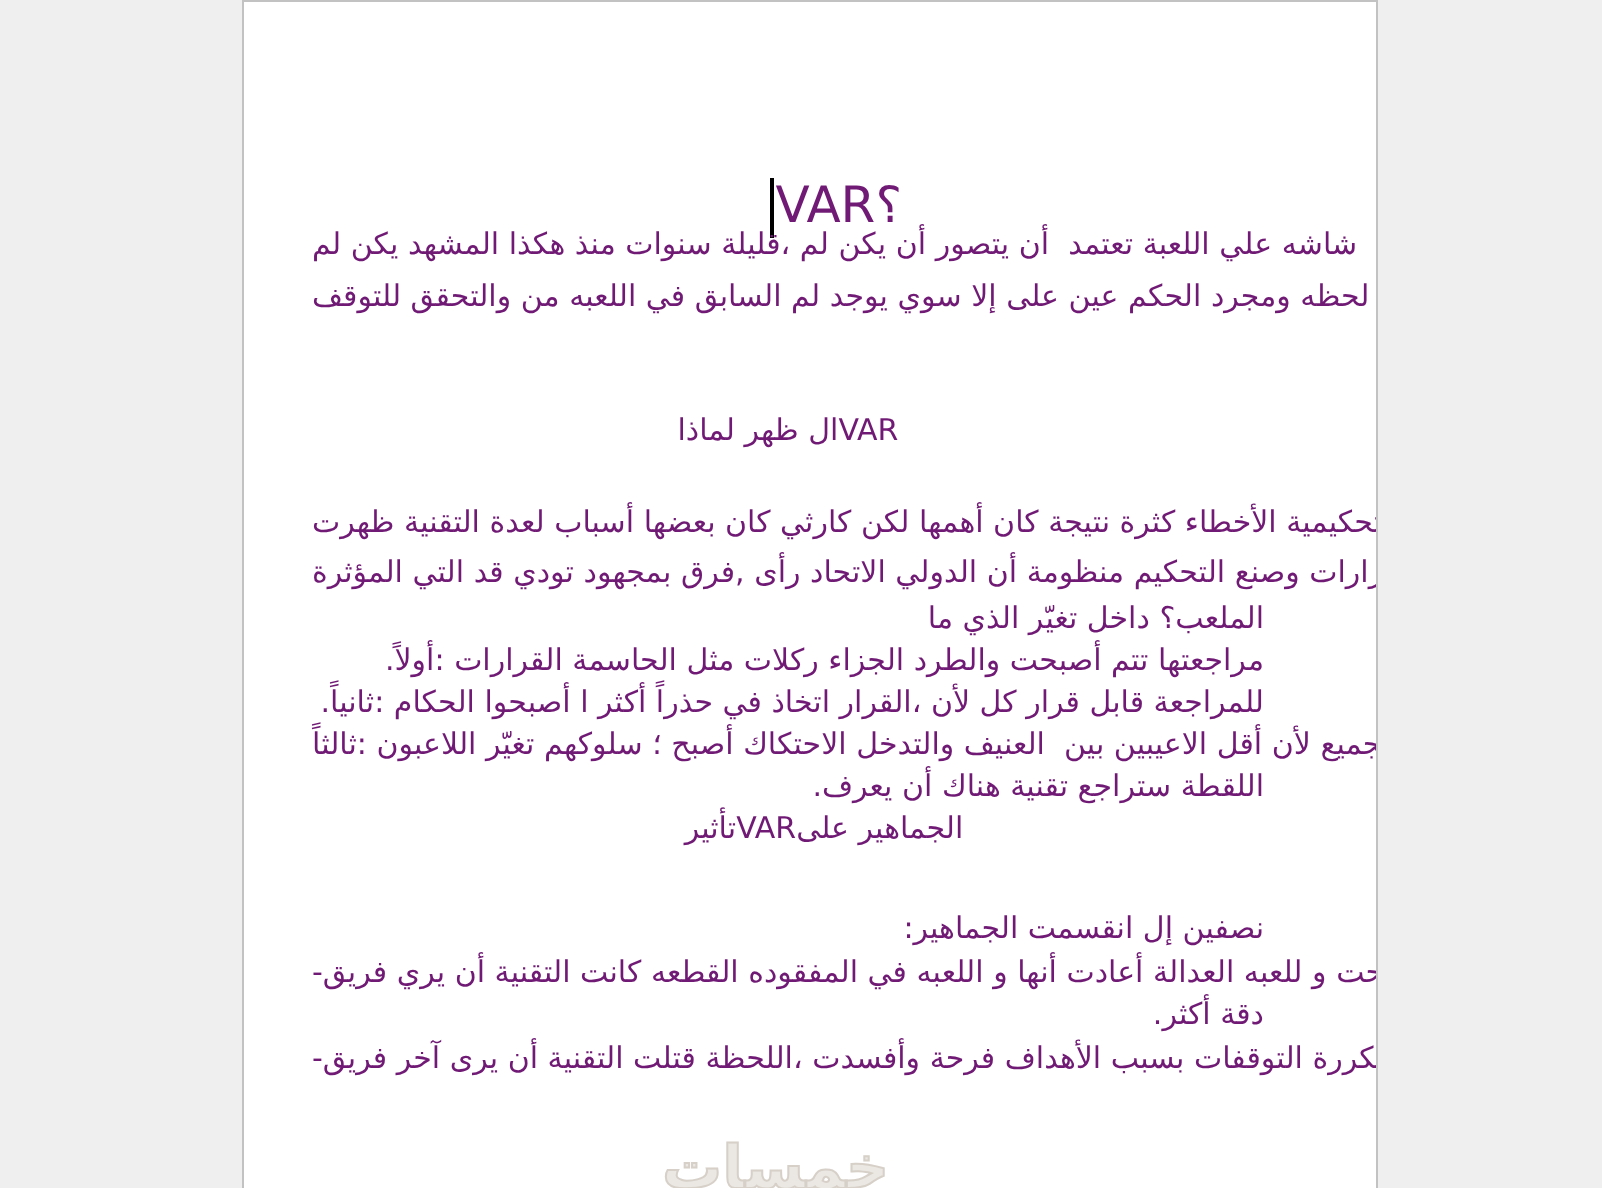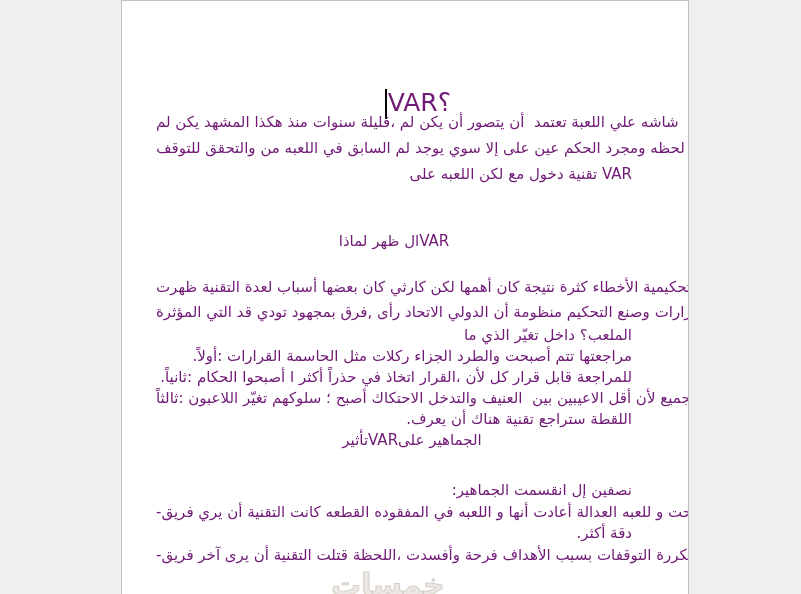--- a/index.html
+++ b/index.html
@@ -73,21 +73,20 @@
 <div class="page">
   <div class="content">
 
     <div class="title-row line">
       <span class="caret"></span><span class="w"><span dir="ltr">VAR؟</span></span>
     </div>
 
     <div class="para1">
       <div class="line w"><span dir="ltr">لم</span> <span dir="ltr">يكن</span> <span dir="ltr">المشهد</span> <span dir="ltr">هكذا</span> <span dir="ltr">منذ</span> <span dir="ltr">سنوات</span> <span dir="ltr">قليلة،</span> <span dir="ltr">لم</span> <span dir="ltr">يكن</span> <span dir="ltr">أن</span> <span dir="ltr">يتصور</span> <span dir="ltr">أن</span> <span dir="ltr"></span> <span dir="ltr">تعتمد</span> <span dir="ltr">اللعبة</span> <span dir="ltr">علي</span> <span dir="ltr">شاشه</span></div>
       <div class="line w"><span dir="ltr">للتوقف</span> <span dir="ltr">والتحقق</span> <span dir="ltr">من</span> <span dir="ltr">اللعبه</span> <span dir="ltr">في</span> <span dir="ltr">السابق</span> <span dir="ltr">لم</span> <span dir="ltr">يوجد</span> <span dir="ltr">سوي</span> <span dir="ltr">إلا</span> <span dir="ltr">على</span> <span dir="ltr">عين</span> <span dir="ltr">الحكم</span> <span dir="ltr">ومجرد</span> <span dir="ltr">لحظه</span> </div>
-      <div class="line w"><span dir="ltr">على</span> <span dir="ltr">اللعبه</span> <span dir="ltr">لكن</span> <span dir="ltr">مع</span> <span dir="ltr">دخول</span> <span dir="ltr">تقنية</span> <span dir="ltr">VAR</span></div>
     </div>
 
     <div class="heading2 line w center"><span dir="ltr">لماذا</span> <span dir="ltr">ظهر</span> <span dir="ltr">الVAR</span></div>
 
     <div class="para2">
       <div class="line w"><span dir="ltr">ظهرت</span> <span dir="ltr">التقنية</span> <span dir="ltr">لعدة</span> <span dir="ltr">أسباب</span> <span dir="ltr">بعضها</span> <span dir="ltr">كان</span> <span dir="ltr">كارثي</span> <span dir="ltr">لكن</span> <span dir="ltr">أهمها</span> <span dir="ltr">كان</span> <span dir="ltr">نتيجة</span> <span dir="ltr">كثرة</span> <span dir="ltr">الأخطاء</span> <span dir="ltr">التحكيمية</span></div>
       <div class="line w"><span dir="ltr">المؤثرة</span> <span dir="ltr">التي</span> <span dir="ltr">قد</span> <span dir="ltr">تودي</span> <span dir="ltr">بمجهود</span> <span dir="ltr">فرق,</span> <span dir="ltr">رأى</span> <span dir="ltr">الاتحاد</span> <span dir="ltr">الدولي</span> <span dir="ltr">أن</span> <span dir="ltr">منظومة</span> <span dir="ltr">التحكيم</span> <span dir="ltr">وصنع</span> <span dir="ltr">القرارات</span></div>
     </div>
 
     <div class="para3">

